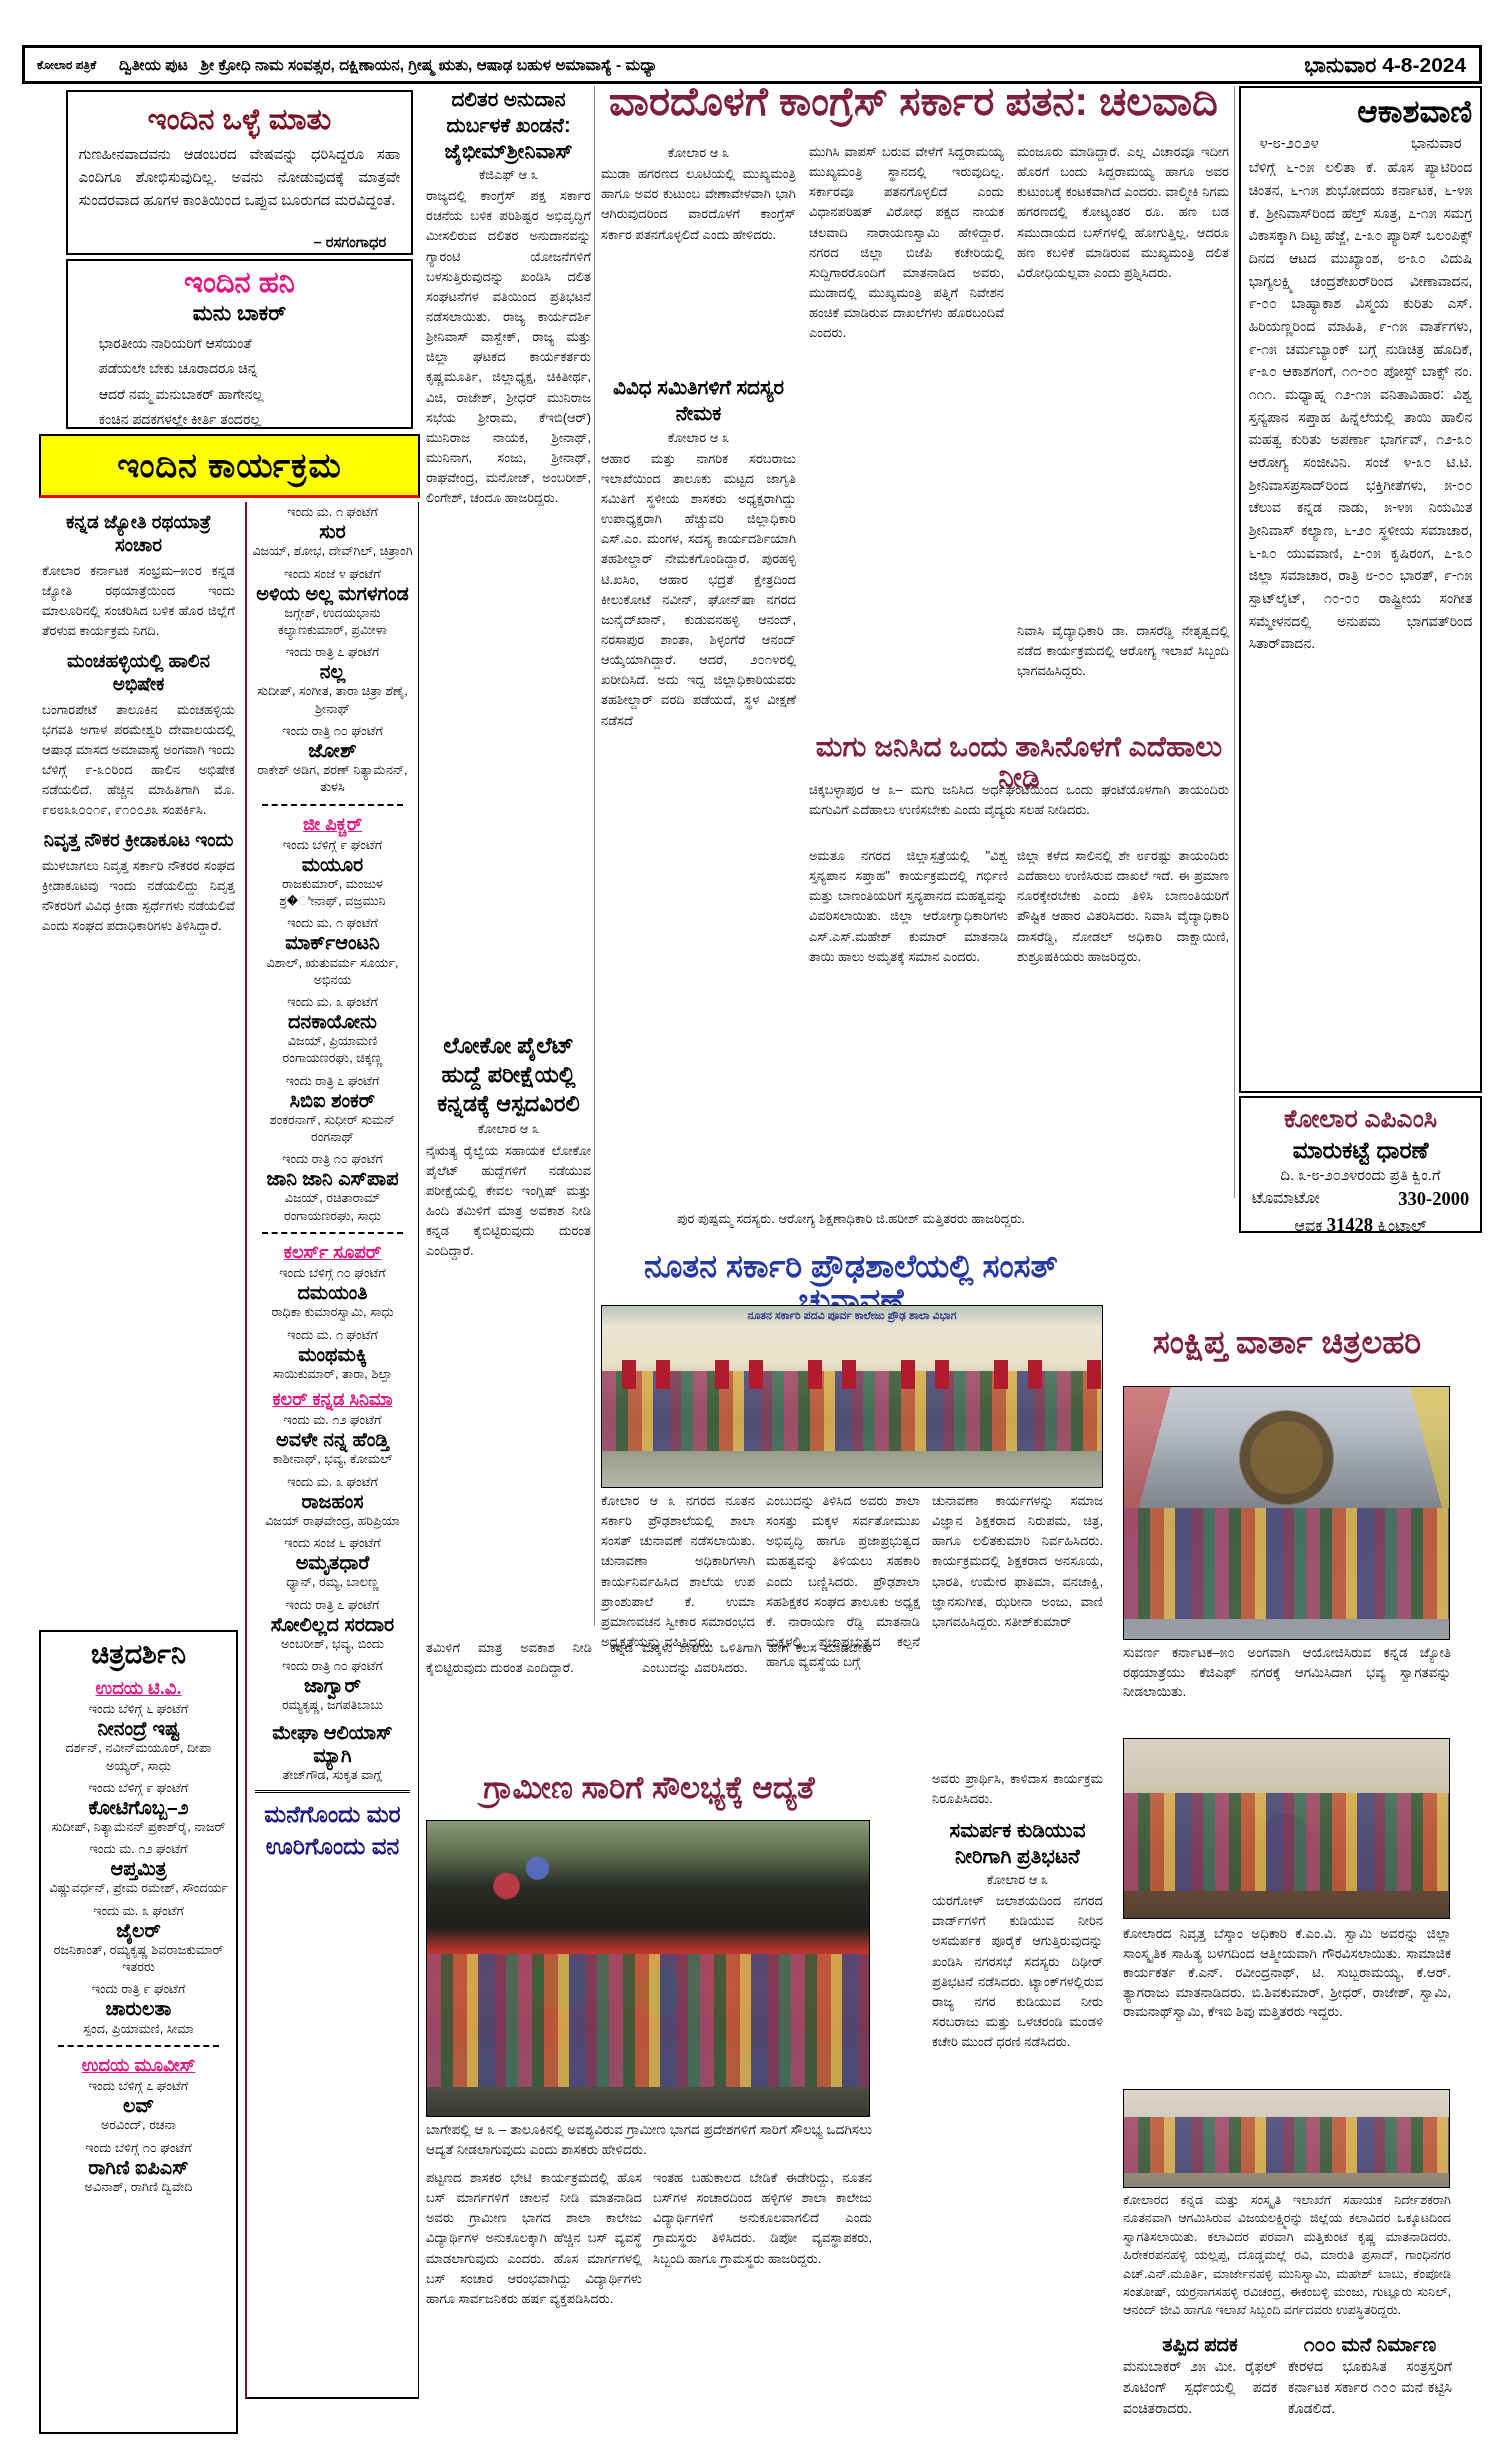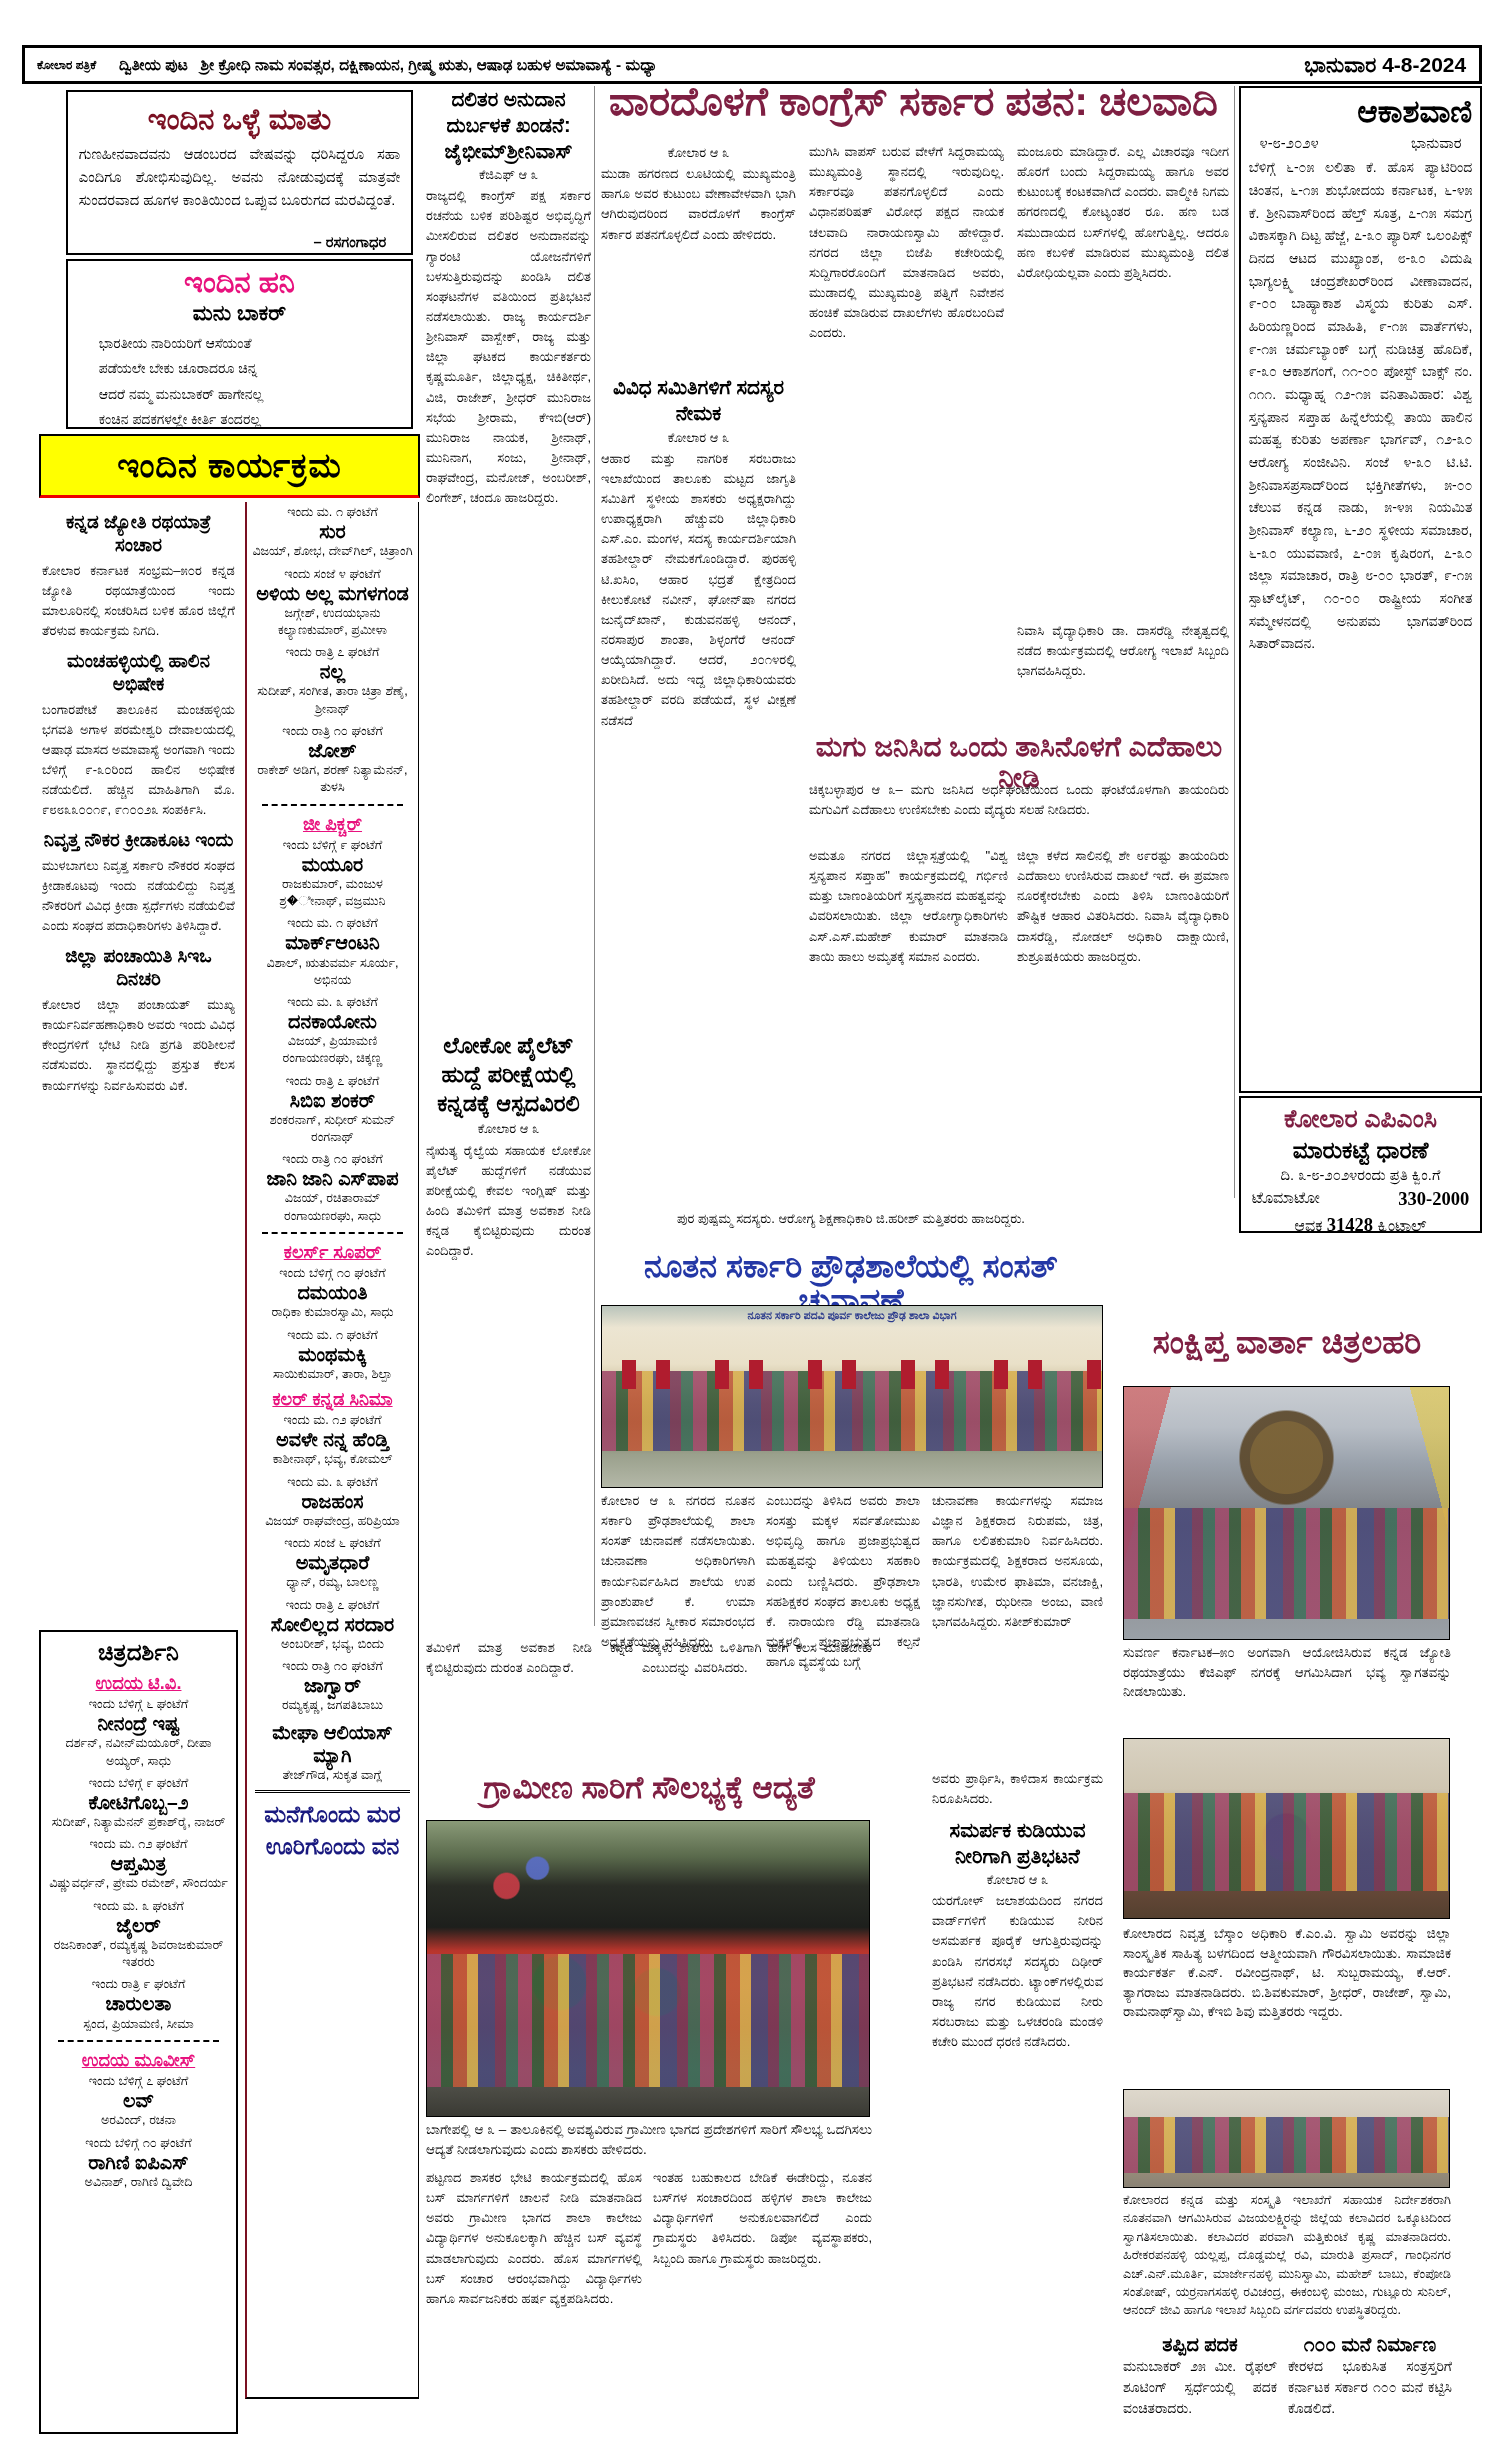--- a/index.html
+++ b/index.html
@@ -94,28 +94,24 @@
       <div class="body-text just">ಕೋಲಾರ ಕರ್ನಾಟಕ ಸಂಭ್ರಮ–೫೦ರ ಕನ್ನಡ ಜ್ಯೋತಿ ರಥಯಾತ್ರೆಯಿಂದ ಇಂದು ಮಾಲೂರಿನಲ್ಲಿ ಸಂಚರಿಸಿದ ಬಳಿಕ ಹೊರ ಜಿಲ್ಲೆಗೆ ತೆರಳುವ ಕಾರ್ಯಕ್ರಮ ನಿಗದಿ.</div>
     </div>
     <div>
       <div class="sec-head">ಮಂಚಹಳ್ಳಿಯಲ್ಲಿ ಹಾಲಿನ ಅಭಿಷೇಕ</div>
       <div class="body-text just">ಬಂಗಾರಪೇಟೆ ತಾಲೂಕಿನ ಮಂಚಹಳ್ಳಿಯ ಭಗವತಿ ಅಗಾಳ ಪರಮೇಶ್ವರಿ ದೇವಾಲಯದಲ್ಲಿ ಆಷಾಢ ಮಾಸದ ಅಮಾವಾಸ್ಯೆ ಅಂಗವಾಗಿ ಇಂದು ಬೆಳಿಗ್ಗೆ ೯-೩೦ರಿಂದ ಹಾಲಿನ ಅಭಿಷೇಕ ನಡೆಯಲಿದೆ. ಹೆಚ್ಚಿನ ಮಾಹಿತಿಗಾಗಿ ಮೊ. ೯೮೮೩೩೦೦೧೯, ೯೧೦೦೨೩ ಸಂಪರ್ಕಿಸಿ.</div>
     </div>
     <div>
       <div class="sec-head">ನಿವೃತ್ತ ನೌಕರ ಕ್ರೀಡಾಕೂಟ ಇಂದು</div>
       <div class="body-text just">ಮುಳಬಾಗಲು ನಿವೃತ್ತ ಸರ್ಕಾರಿ ನೌಕರರ ಸಂಘದ ಕ್ರೀಡಾಕೂಟವು ಇಂದು ನಡೆಯಲಿದ್ದು ನಿವೃತ್ತ ನೌಕರರಿಗೆ ವಿವಿಧ ಕ್ರೀಡಾ ಸ್ಪರ್ಧೆಗಳು ನಡೆಯಲಿವೆ ಎಂದು ಸಂಘದ ಪದಾಧಿಕಾರಿಗಳು ತಿಳಿಸಿದ್ದಾರೆ.</div>
     </div>
-    <div>
-      <div class="sec-head">ಜಿಲ್ಲಾ ಪಂಚಾಯಿತಿ ಸಿಇಒ ದಿನಚರಿ</div>
-      <div class="body-text just">ಕೋಲಾರ ಜಿಲ್ಲಾ ಪಂಚಾಯತ್ ಮುಖ್ಯ ಕಾರ್ಯನಿರ್ವಹಣಾಧಿಕಾರಿ ಅವರು ಇಂದು ವಿವಿಧ ಕೇಂದ್ರಗಳಿಗೆ ಭೇಟಿ ನೀಡಿ ಪ್ರಗತಿ ಪರಿಶೀಲನೆ ನಡೆಸುವರು. ಸ್ಥಾನದಲ್ಲಿದ್ದು ಪ್ರಸ್ತುತ ಕೆಲಸ ಕಾರ್ಯಗಳನ್ನು ನಿರ್ವಹಿಸುವರು ವಿಕೆ.</div>
-    </div>
   </div>
 
   <div class="abs bordered" style="left:39px;top:1630px;width:199px;height:804px;padding:3.1px 6.2px;box-sizing:border-box;overflow:hidden;">
-    <div class="sec-head" style="font-size:23px;margin:3.1px 0;">ಚಿತ್ರದರ್ಶಿನಿ</div>
+    <div class="sec-head" style="font-size:27px;margin:3.1px 0;">ಚಿತ್ರದರ್ಶಿನಿ</div>
     <div class="channel">ಉದಯ ಟಿ.ವಿ.</div>
     <div class="show">
       <div class="time">ಇಂದು ಬೆಳಿಗ್ಗೆ ೬ ಘಂಟೆಗೆ</div>
       <div class="stitle">ನೀನಂದ್ರೆ ಇಷ್ಟ</div>
       <div class="cast">ದರ್ಶನ್, ನವೀನ್‌ಮಯೂರ್, ದೀಪಾ ಅಯ್ಯರ್, ಸಾಧು</div>
     </div>
     <div class="show">
       <div class="time">ಇಂದು ಬೆಳಿಗ್ಗೆ ೯ ಘಂಟೆಗೆ</div>
       <div class="stitle">ಕೋಟಿಗೊಬ್ಬ–೨</div>
       <div class="cast">ಸುದೀಪ್, ನಿತ್ಯಾಮೆನನ್ ಪ್ರಕಾಶ್‌ರೈ, ನಾಜರ್</div>

